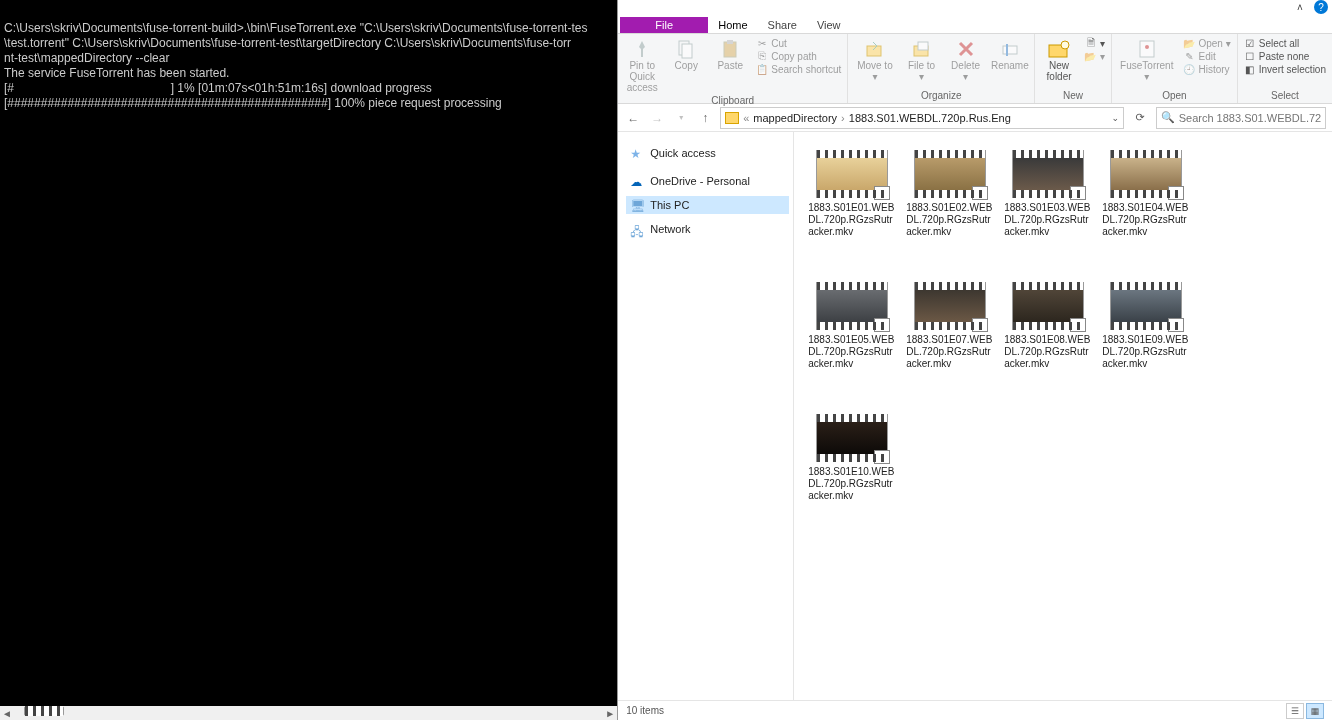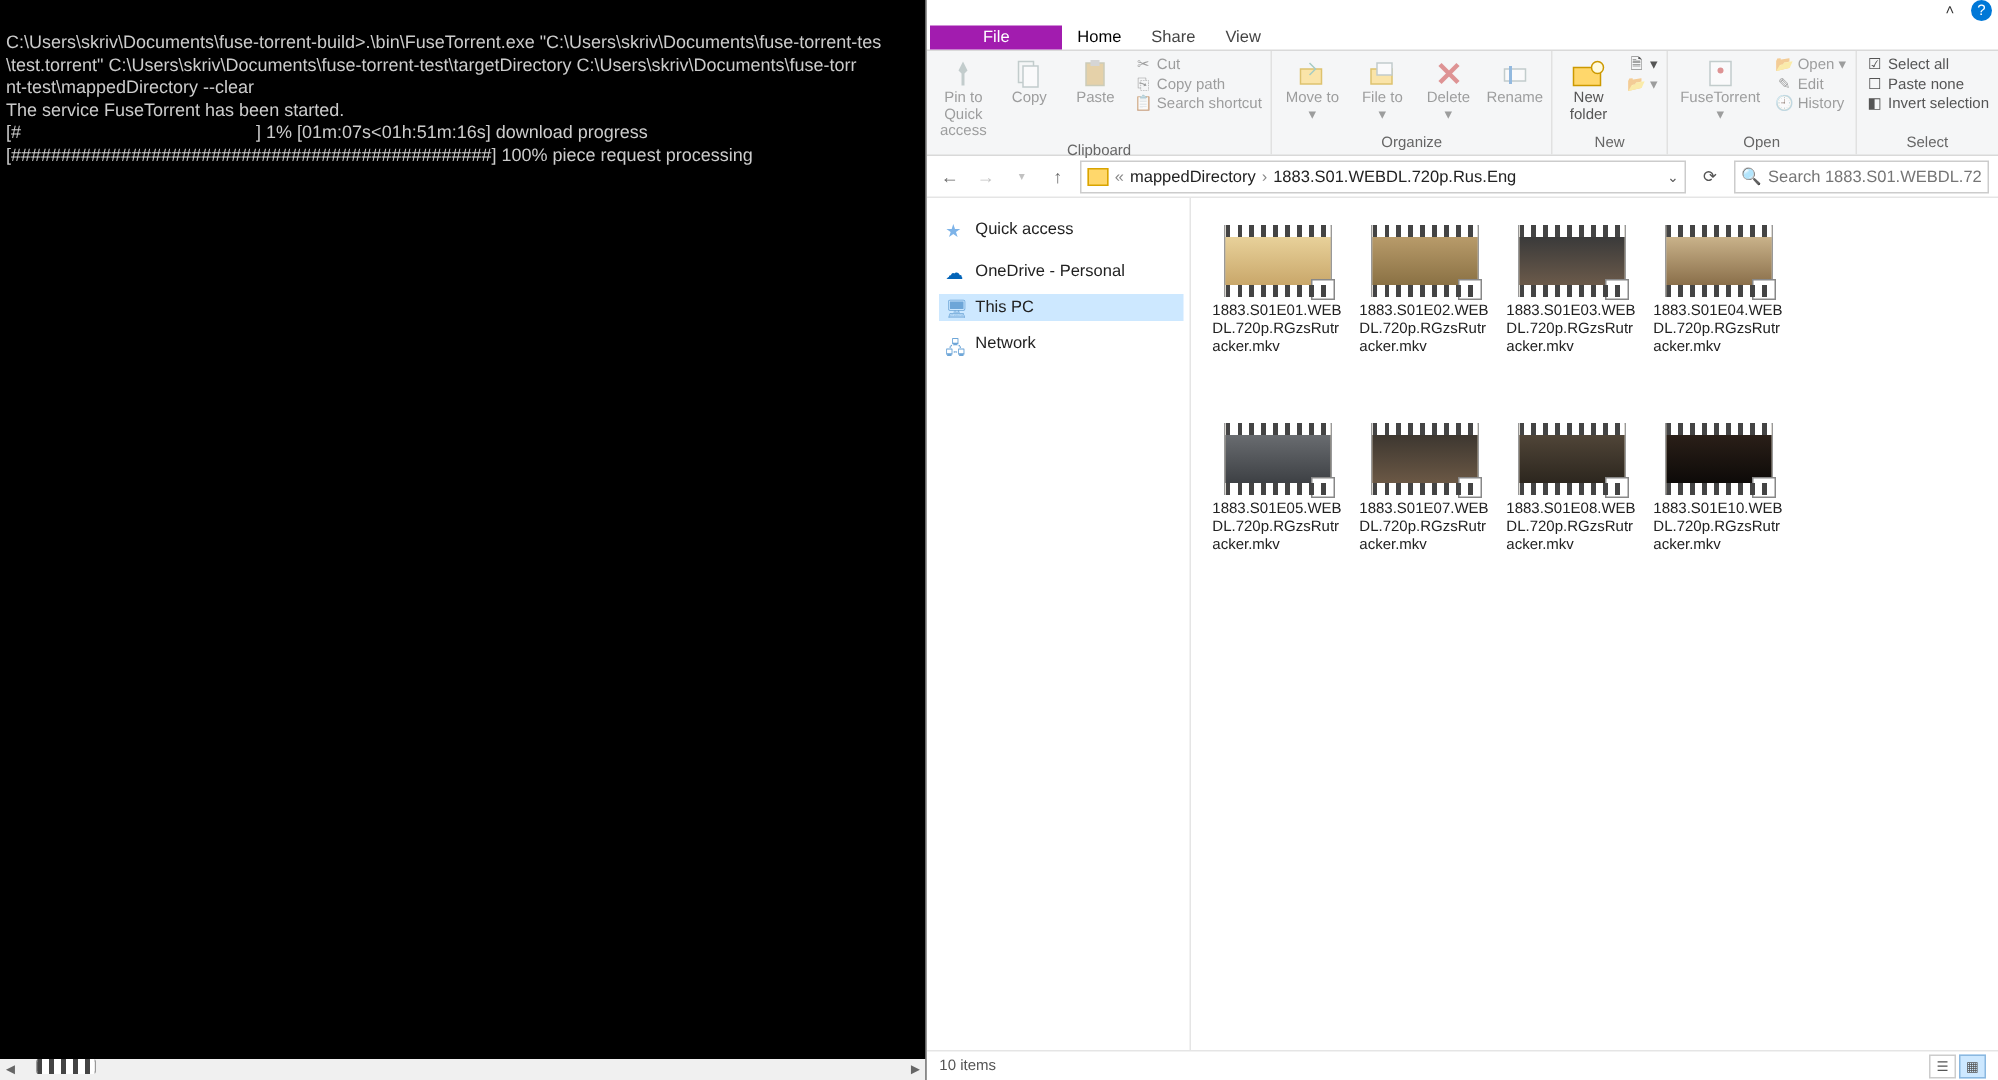--- a/index.html
+++ b/index.html
@@ -388,20 +388,27 @@
             <div class="fname">1883.S01E07.WEBDL.720p.RGzsRutracker.mkv</div>
           </div>
           <div class="file">
             <div class="thumb t8">
               <div class="inner"></div>
               <div class="badge">▶</div>
             </div>
             <div class="fname">1883.S01E08.WEBDL.720p.RGzsRutracker.mkv</div>
           </div>
           <div class="file">
+            <div class="thumb t9">
+              <div class="inner"></div>
+              <div class="badge">▶</div>
+            </div>
+            <div class="fname">1883.S01E09.WEBDL.720p.RGzsRutracker.mkv</div>
+          </div>
+          <div class="file">
             <div class="thumb t10">
               <div class="inner"></div>
               <div class="badge">▶</div>
             </div>
             <div class="fname">1883.S01E10.WEBDL.720p.RGzsRutracker.mkv</div>
           </div>
         </div>
     </div>
   </div>
 

